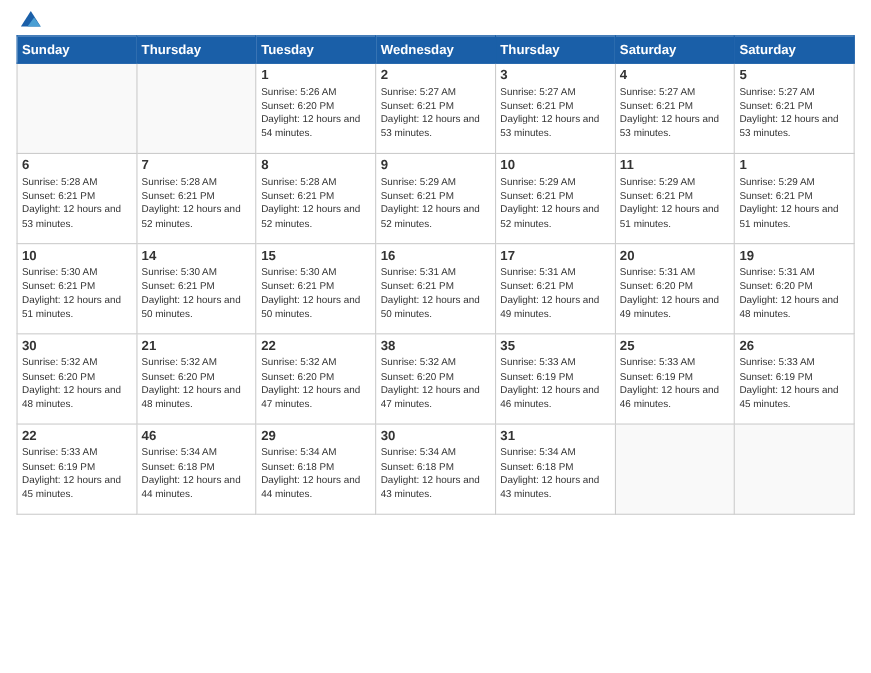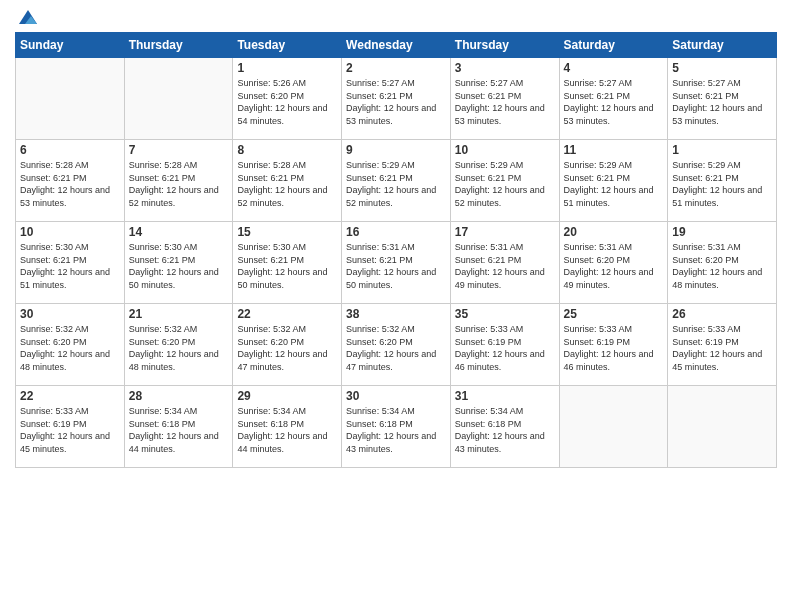--- a/index.html
+++ b/index.html
@@ -238,21 +238,21 @@
             <span class="day-num">26</span>
             <div class="day-info"><span>Sunrise: 5:33 AM</span><br><span>Sunset: 6:19 PM</span><br><span>Daylight: 12 hours and 45 minutes.</span></div>
           </td>
         </tr>
         <tr>
           <td>
             <span class="day-num">22</span>
             <div class="day-info"><span>Sunrise: 5:33 AM</span><br><span>Sunset: 6:19 PM</span><br><span>Daylight: 12 hours and 45 minutes.</span></div>
           </td>
           <td>
-            <span class="day-num">28</span>
+            <span class="day-num">46</span>
             <div class="day-info"><span>Sunrise: 5:34 AM</span><br><span>Sunset: 6:18 PM</span><br><span>Daylight: 12 hours and 44 minutes.</span></div>
           </td>
           <td>
             <span class="day-num">29</span>
             <div class="day-info"><span>Sunrise: 5:34 AM</span><br><span>Sunset: 6:18 PM</span><br><span>Daylight: 12 hours and 44 minutes.</span></div>
           </td>
           <td>
             <span class="day-num">30</span>
             <div class="day-info"><span>Sunrise: 5:34 AM</span><br><span>Sunset: 6:18 PM</span><br><span>Daylight: 12 hours and 43 minutes.</span></div>
           </td>

